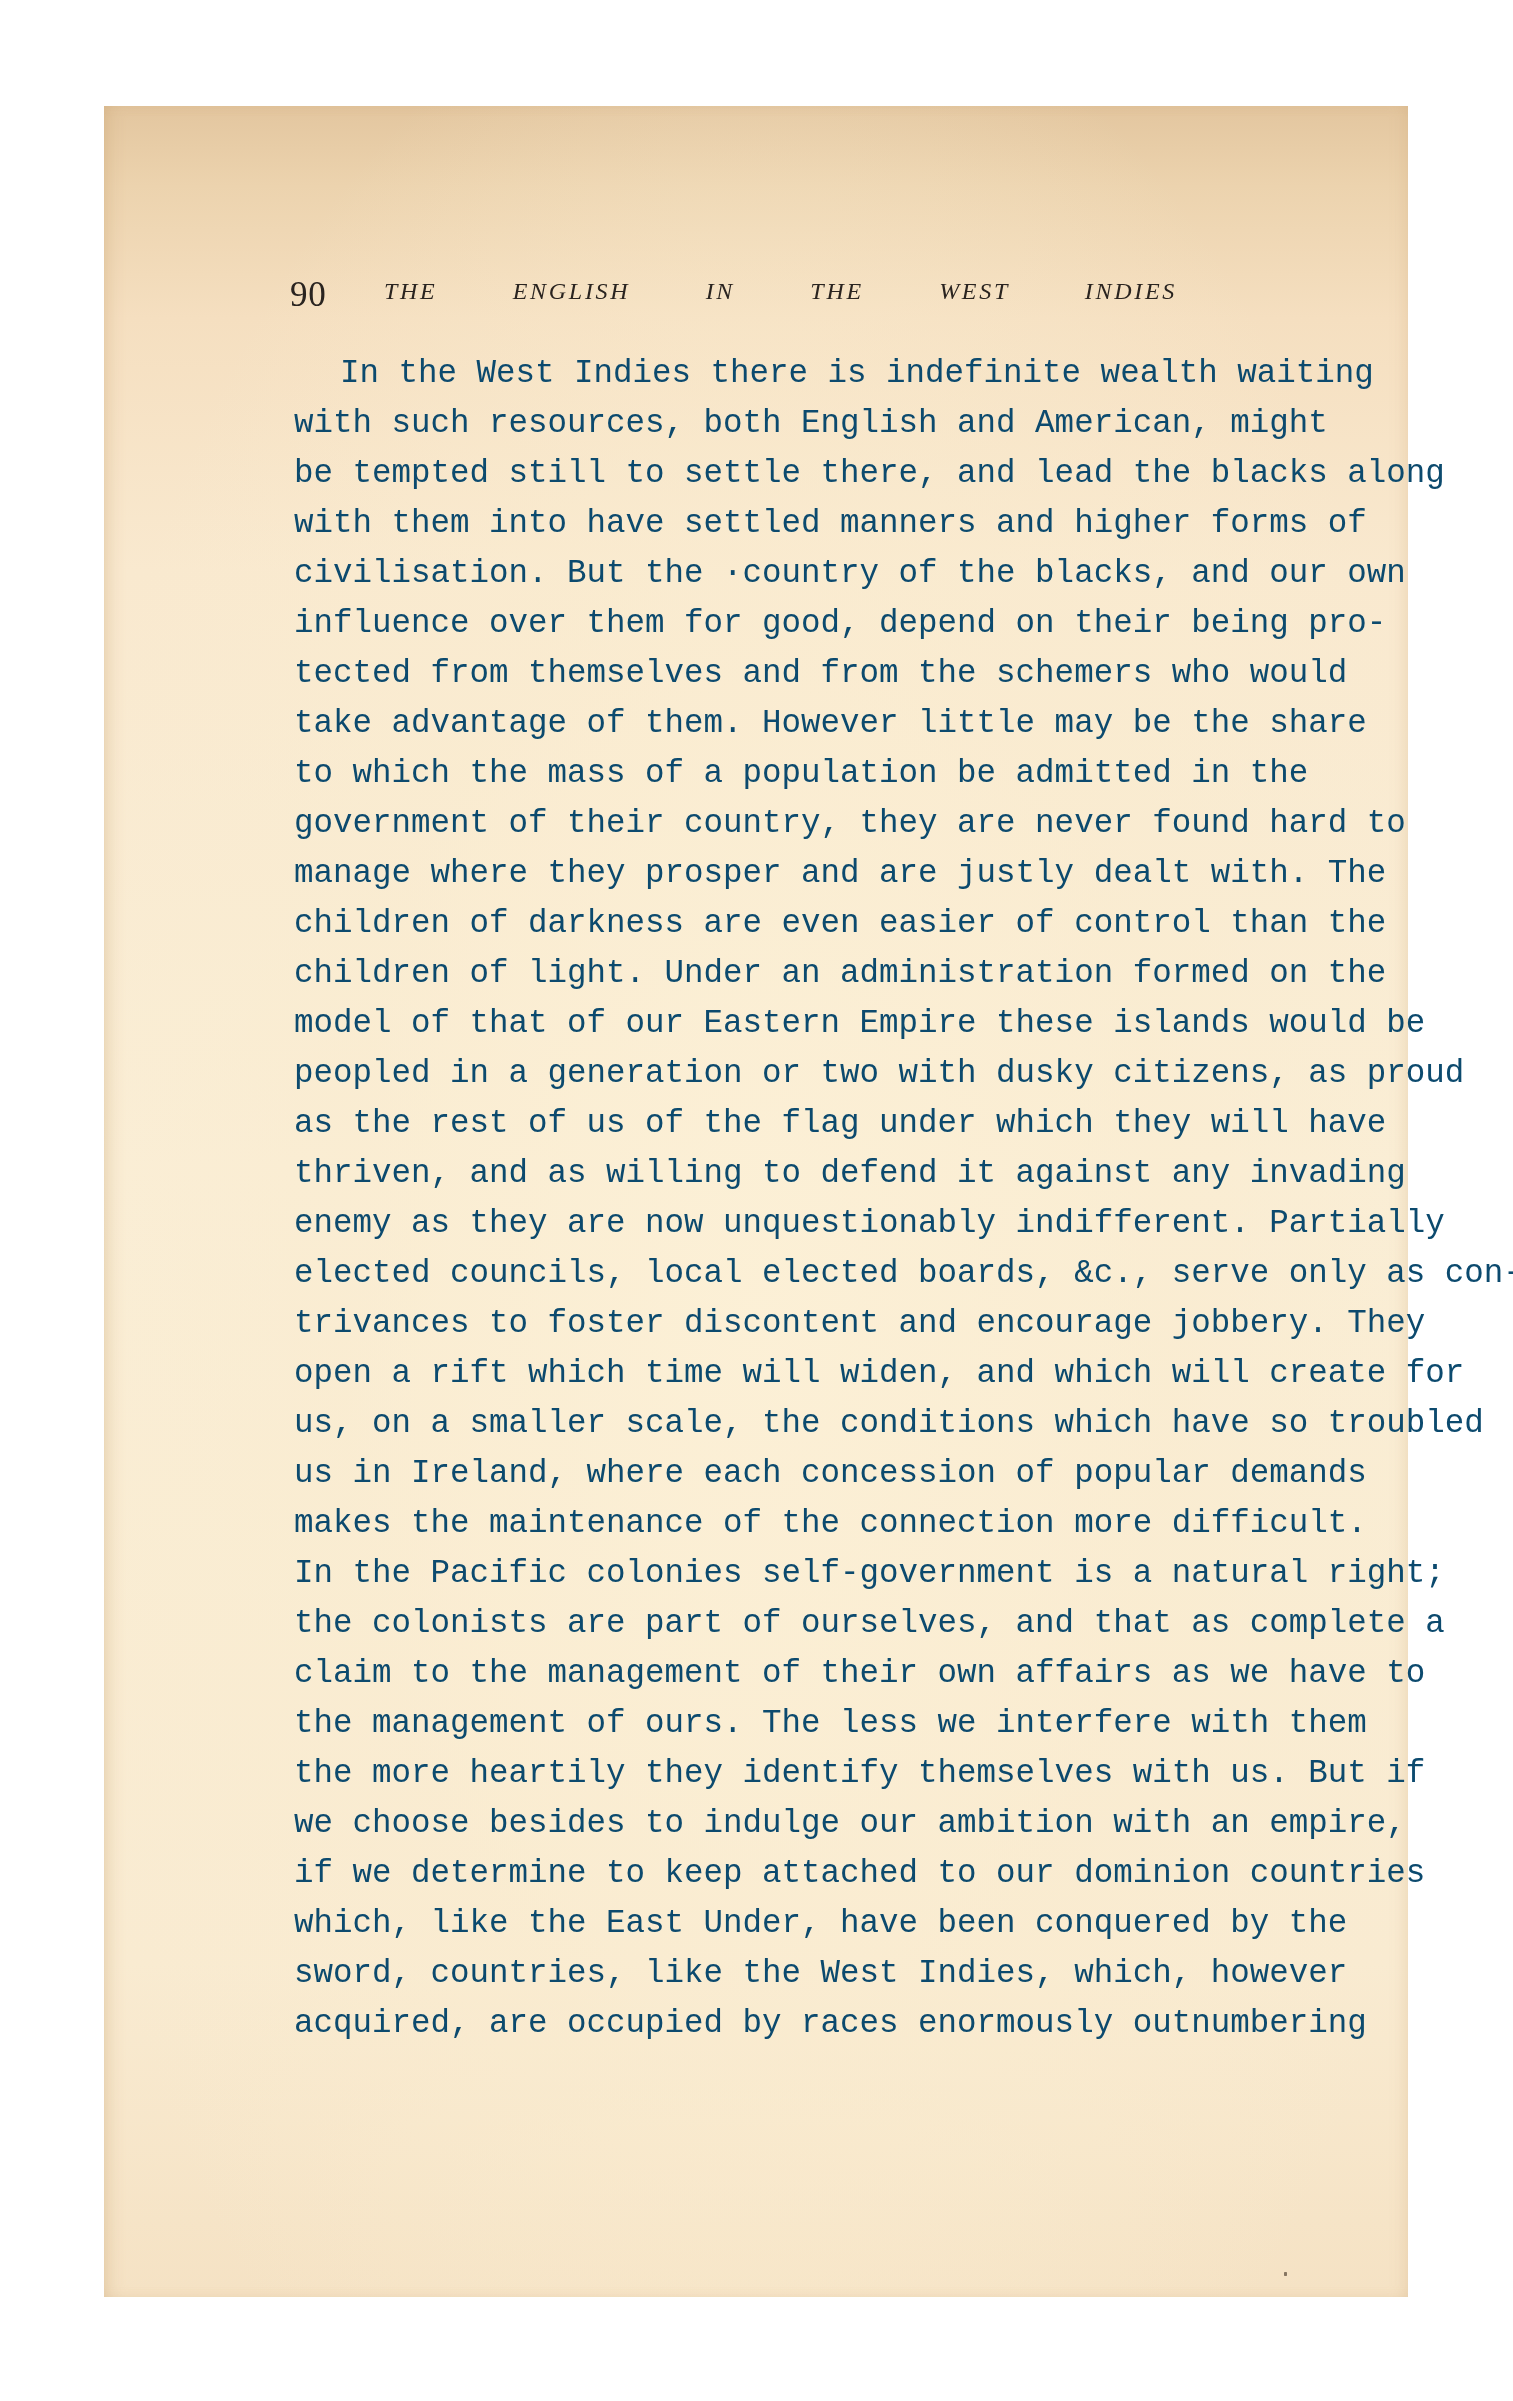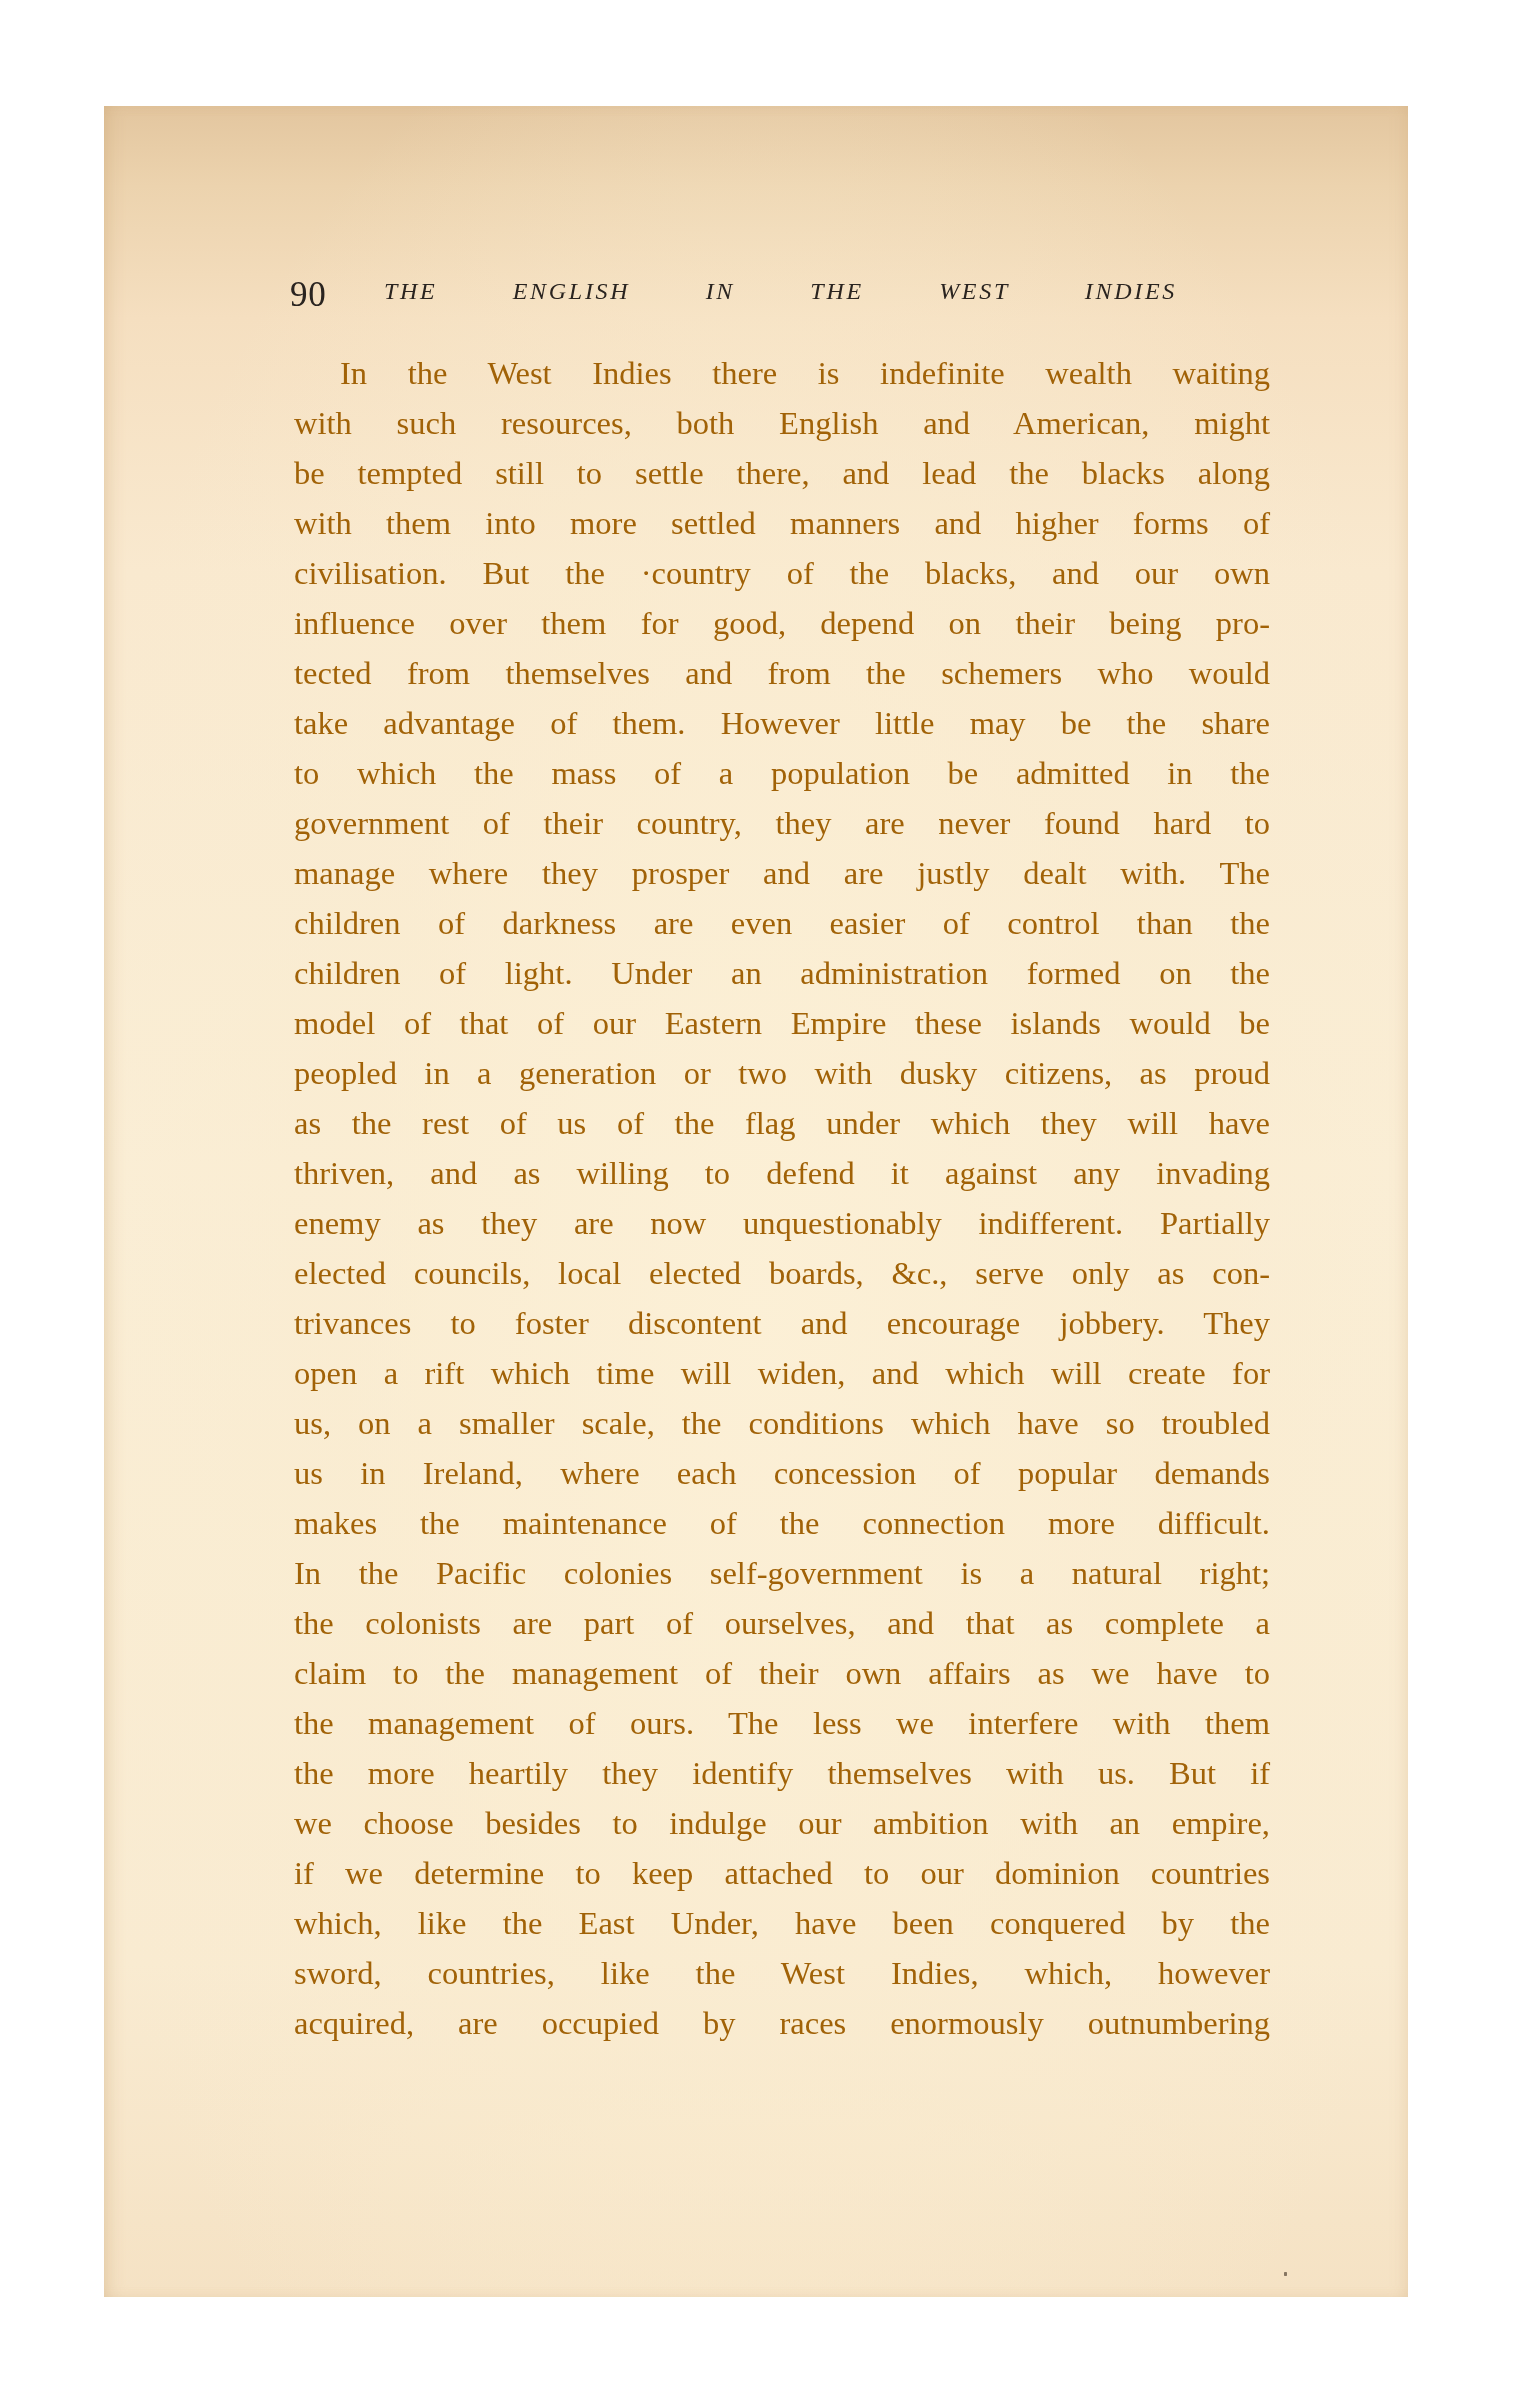--- a/index.html
+++ b/index.html
@@ -52,23 +52,23 @@
     letter-spacing: 2.7px;
     white-space: nowrap;
     text-align: justify;
     text-align-last: justify;
   }
   .body-text {
     position: absolute;
     left: 294px;
     top: 355px;
     width: 976px;
-    font-family: Liberation Serif, serif;
+    font-family: Liberation Mono, monospace;
     font-size: 32.5px;
-    color: #a16207;
+    color: #0c4a6e;
   }
   .line {
     display: block;
     height: 50px;
     line-height: 37px;
     white-space: nowrap;
     text-align: justify;
     text-align-last: justify;
     overflow: visible;
   }
@@ -90,21 +90,21 @@
 
 <div class="running-head">
   <span class="page-number">90</span>
   <span class="running-title">THE ENGLISH IN THE WEST INDIES</span>
 </div>
 
 <div class="body-text" id="body-text">
     <span class="line indent">In the West Indies there is indefinite wealth waiting</span>
     <span class="line">with such resources, both English and American, might</span>
     <span class="line">be tempted still to settle there, and lead the blacks along</span>
-    <span class="line">with them into more settled manners and higher forms of</span>
+    <span class="line">with them into have settled manners and higher forms of</span>
     <span class="line">civilisation. But the ·country of the blacks, and our own</span>
     <span class="line">influence over them for good, depend on their being pro-</span>
     <span class="line">tected from themselves and from the schemers who would</span>
     <span class="line">take advantage of them. However little may be the share</span>
     <span class="line">to which the mass of a population be admitted in the</span>
     <span class="line">government of their country, they are never found hard to</span>
     <span class="line">manage where they prosper and are justly dealt with. The</span>
     <span class="line">children of darkness are even easier of control than the</span>
     <span class="line">children of light. Under an administration formed on the</span>
     <span class="line">model of that of our Eastern Empire these islands would be</span>

